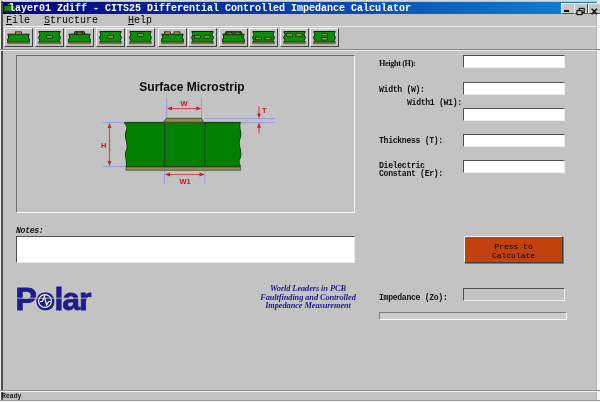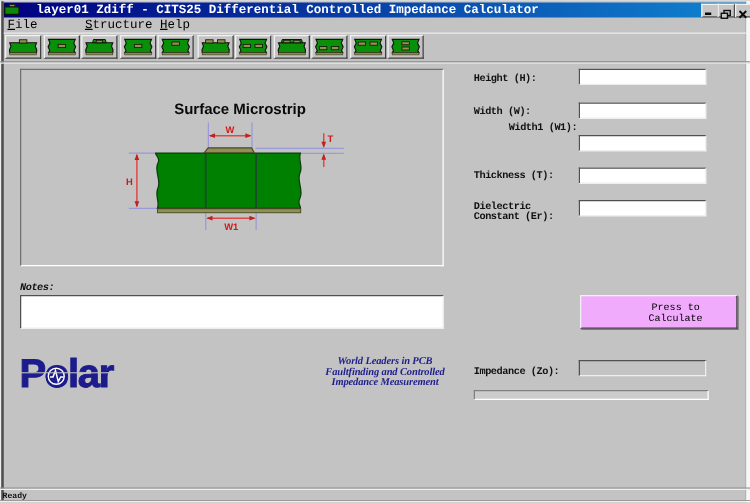--- a/index.html
+++ b/index.html
@@ -17,39 +17,39 @@
 <div class="abs" style="left:597px;top:0;width:3px;height:402px;background:#f7f7f7;"></div>
 <div class="abs" style="left:0;top:399.5px;width:600px;height:1px;background:#9a9a9a;"></div>
 <div class="abs" style="left:0;top:400.5px;width:600px;height:1.5px;background:#ffffff;"></div>
 <div class="abs" style="left:0;top:0;width:600px;height:1px;background:#d8d8d8;"></div>
 
 <div class="abs" style="left:3px;top:2px;width:594px;height:12px;background:linear-gradient(90deg,#000080,#1084d0);"></div>
 <svg class="abs" style="left:3px;top:3px;" width="13" height="10" viewBox="0 0 13 10">
  <rect x="4.5" y="0.5" width="4.5" height="3" fill="#8f8f57" stroke="#222"></rect>
  <rect x="0.8" y="2.5" width="11.4" height="6" fill="#0a8a0a" stroke="#111"></rect>
 </svg>
-<div class="abs" style="left:29px;top:3.4px;font:bold 10px 'Liberation Mono',monospace;color:#fff;white-space:pre;">layer01 Zdiff - CITS25 Differential Controlled Impedance Calculator</div>
+<div class="abs" style="left:9px;top:3.4px;font:bold 10px 'Liberation Mono',monospace;color:#fff;white-space:pre;">layer01 Zdiff - CITS25 Differential Controlled Impedance Calculator</div>
 
 <div class="abs raised" style="left:560.5px;top:2.5px;width:12px;height:9.5px;background:#c6c6c6;">
     <div class="abs" style="left:2.5px;top:6.5px;width:5px;height:1.6px;background:#0a0a0a;"></div>
   </div>
 <div class="abs raised" style="left:574px;top:2.5px;width:12px;height:9.5px;background:#c6c6c6;">
  <svg width="12" height="9.5" viewBox="0 0 12 9.5">
       <rect x="4.2" y="1.4" width="5" height="4" fill="none" stroke="#0a0a0a" stroke-width="1.1"></rect>
       <rect x="2" y="3.6" width="5" height="4" fill="#c6c6c6" stroke="#0a0a0a" stroke-width="1.1"></rect>
     </svg>
 </div>
 <div class="abs raised" style="left:588px;top:2.5px;width:11px;height:9.5px;background:#c6c6c6;">
  <svg width="11" height="9.5" viewBox="0 0 11 9.5">
       <path d="M2.6 1.8 L8 7.2 M8 1.8 L2.6 7.2" stroke="#0a0a0a" stroke-width="1.5"></path>
     </svg>
 </div>
 
 <div class="abs" style="left:6px;top:15px;font:10px 'Liberation Mono',monospace;color:#000;white-space:pre;"><u>F</u>ile</div>
-<div class="abs" style="left:44px;top:15px;font:10px 'Liberation Mono',monospace;color:#000;white-space:pre;margin-left:24px;"><u>S</u>tructure</div>
+<div class="abs" style="left:44px;top:15px;font:10px 'Liberation Mono',monospace;color:#000;white-space:pre;"><u>S</u>tructure</div>
 <div class="abs" style="left:110px;top:15px;font:10px 'Liberation Mono',monospace;color:#000;white-space:pre;margin-left:18px;"><u>H</u>elp</div>
 
 <div class="abs" style="left:3px;top:26px;width:594px;height:1px;background:#ececec;"></div>
 <div class="abs" style="left:0px;top:48.5px;width:600px;height:1px;background:#8a8a8a;"></div>
 <div class="abs" style="left:0px;top:49.5px;width:600px;height:1px;background:#e8e8e8;"></div>
 <div id="toolbar">
     <div class="tbtn" style="left:4px;top:28px;">
       <svg width="25" height="15" viewBox="0 0 25 15">
         <path d="M1.8 4.2 L23.2 4.2 L22.2 7 L23.4 9.8 L23.2 12.2 L1.8 12.2 L1.6 9.8 L2.8 7 Z" fill="#089008" stroke="#111" stroke-width="0.9"></path>
         <rect x="9.5" y="1.8" width="6" height="2.6" fill="#8f8f57" stroke="#1a1a08" stroke-width="0.7"></rect>
@@ -177,36 +177,36 @@
  <line x1="164" y1="38.5" x2="164" y2="29" stroke="#df4848" stroke-width="1.2"></line>
  <path d="M164 27.8 l-1.9 5 h3.8 Z" fill="#c02020"></path>
  <text x="169.4" y="18.4" fill="#d01818" font-size="7.5" font-weight="bold" font-family="Liberation Sans,sans-serif" text-anchor="middle">T</text>
 
  <line x1="71" y1="79.5" x2="108.5" y2="79.5" stroke="#df4848" stroke-width="1.2"></line>
  <path d="M70 79.5 l5 -1.9 v3.8 Z" fill="#c02020"></path>
  <path d="M109.5 79.5 l-5 -1.9 v3.8 Z" fill="#c02020"></path>
  <text x="90" y="88.7" fill="#d01818" font-size="7.5" font-weight="bold" font-family="Liberation Sans,sans-serif" text-anchor="middle">W1</text>
 </svg>
 
-<div class="abs lbl" style="left:379px;top:59.5px;">Height (H):</div>
+<div class="abs lbl" style="left:379px;top:59.5px;font-family:Liberation Serif, serif;">Height (H):</div>
 <div class="abs lbl" style="left:379px;top:85.5px;">Width (W):</div>
 <div class="abs lbl" style="left:379px;top:99px;margin-left:28px;">Width1 (W1):</div>
 <div class="abs lbl" style="left:379px;top:136.5px;">Thickness (T):</div>
 <div class="abs lbl" style="left:379px;top:162px;">Dielectric
 Constant (Er):</div>
 <div class="abs sunken" style="left:463px;top:55px;width:100px;height:11px;background:#fff;"></div>
 <div class="abs sunken" style="left:463px;top:81.5px;width:100px;height:11px;background:#fff;"></div>
 <div class="abs sunken" style="left:463px;top:108px;width:100px;height:11px;background:#fff;"></div>
 <div class="abs sunken" style="left:463px;top:134px;width:100px;height:11px;background:#fff;"></div>
 <div class="abs sunken" style="left:463px;top:160px;width:100px;height:11px;background:#fff;"></div>
 
 <div class="abs lbl" style="left:16px;top:227px;font-style:italic;">Notes:</div>
 <div class="abs sunken" style="left:15.5px;top:235.5px;width:337px;height:25px;background:#fff;"></div>
 
-<div class="abs" style="left:464px;top:236px;width:97px;height:25px;background:#f0abfc;border-style:solid;border-width:1px;border-color:#f2f2f2 #404040 #404040 #f2f2f2;box-shadow:1px 1px 0 #7a7a7a;padding-left:27px;">
+<div class="abs" style="left:464px;top:236px;width:97px;height:25px;background:#c2410c;border-style:solid;border-width:1px;border-color:#f2f2f2 #404040 #404040 #f2f2f2;box-shadow:1px 1px 0 #7a7a7a;">
  <div style="text-align:center;font:8px 'Liberation Mono',monospace;color:#000;padding-top:4.5px;line-height:9.2px;">Press to<br>Calculate</div>
 </div>
 
 <svg class="abs" style="left:15px;top:285px;" width="85" height="26" viewBox="0 0 85 26">
  <text x="0.5" y="24.5" font-family="Liberation Sans,sans-serif" font-weight="bold" font-size="32" fill="#1c1c8c" stroke="#1c1c8c" stroke-width="0.8" letter-spacing="-1">Polar</text>
  <circle cx="30" cy="16" r="8.6" fill="#1c1c8c"></circle>
  <circle cx="30" cy="16" r="6.4" fill="none" stroke="#fff" stroke-width="1.1"></circle>
  <path d="M25 16.5 h2.4 l2 -5 2.2 8.6 2 -3.6 h2.4" fill="none" stroke="#fff" stroke-width="1.2"></path>
  <rect x="0" y="12.7" width="85" height="1" fill="#c3c3c3" opacity="0.85"></rect>
 </svg>

